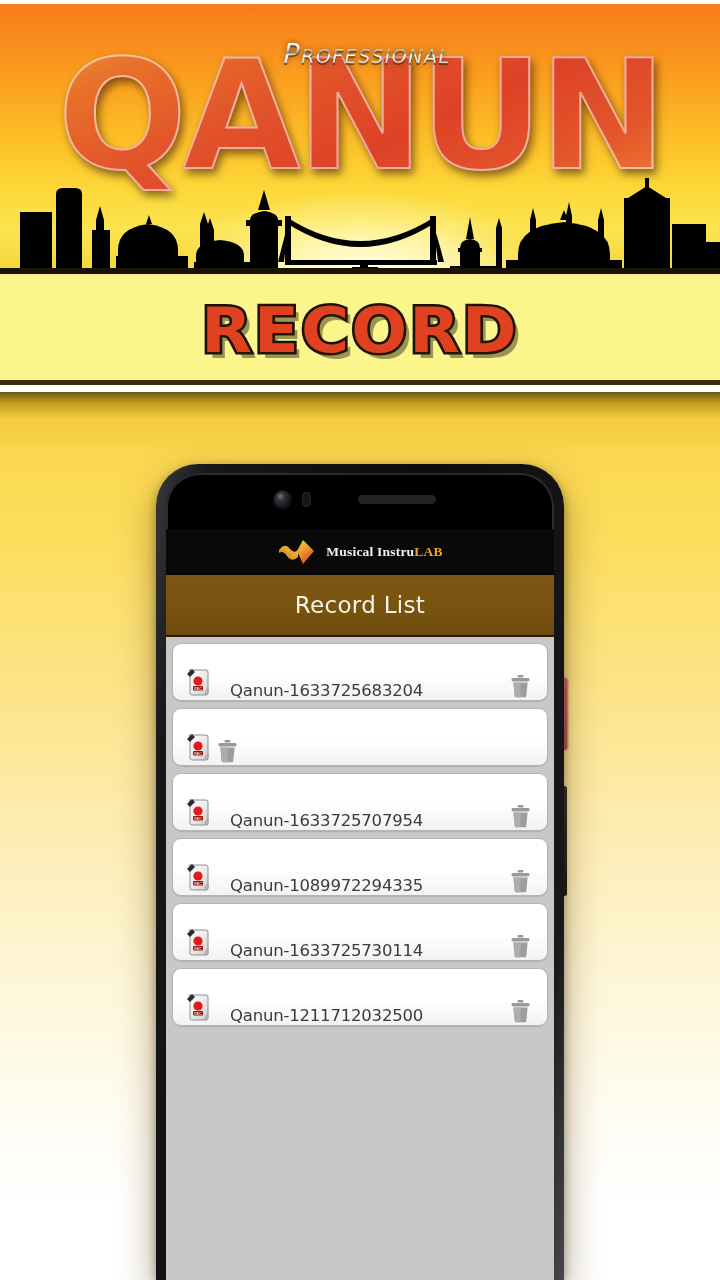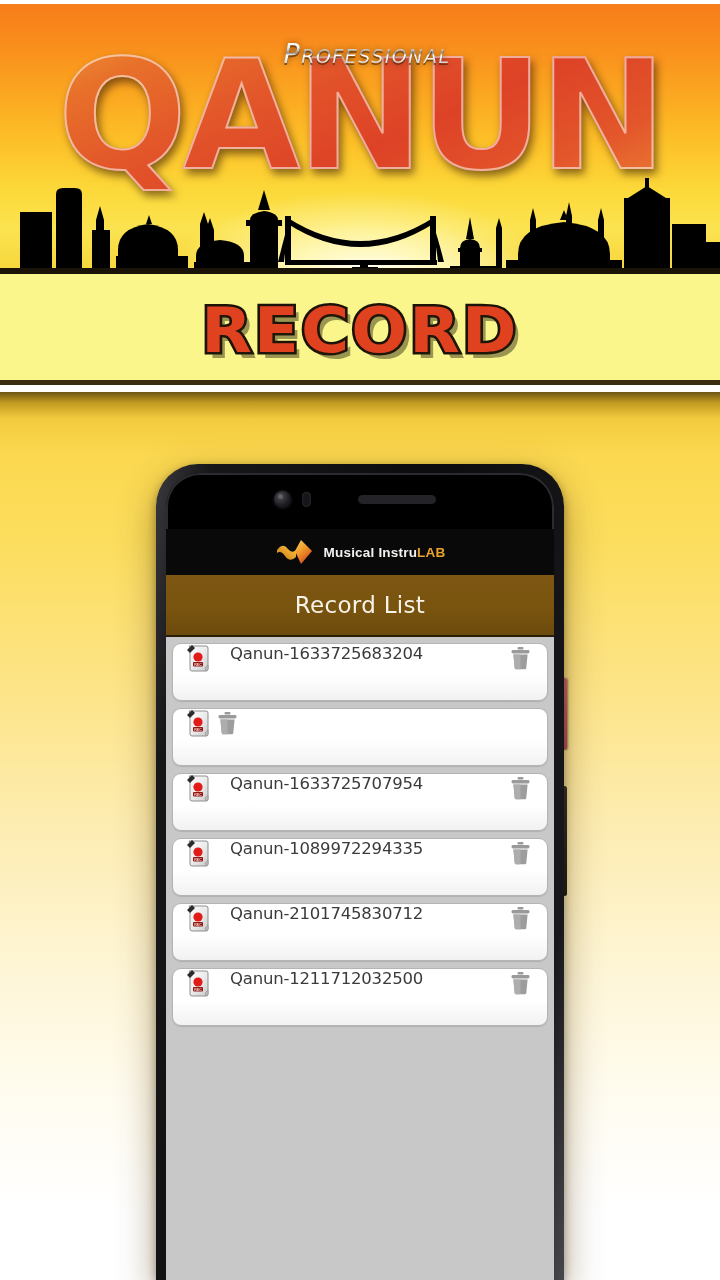--- a/index.html
+++ b/index.html
@@ -128,21 +128,21 @@
     border-radius:5px; background:#232328;
   }
 
   
   .app-bar {
     position:relative; height:46px; background:#090909;
     display:flex; align-items:center; justify-content:center; gap:9px;
   }
   .brand-logo { width:40px; height:28px; flex:0 0 auto; }
   .brand-text {
-    font-family:Liberation Sans, sans-serif;
+    font-family:Liberation Serif, serif;
     font-size:13.5px; font-weight:bold; color:#f4f2ee; letter-spacing:.2px;
     white-space:nowrap;
   }
   .brand-text .lab { color:#e8a32c; }
 
   
   .title-bar {
     height:62px; background:linear-gradient(to bottom,#7c5612 0%,#79540f 55%,#6d4b0d 100%);
     display:flex; align-items:center; justify-content:center;
     border-bottom:2px solid #2a1d05;
@@ -153,21 +153,21 @@
   }
 
   
   .list-area {
     background:#c8c8c8;
     height:calc(100% - 56px - 46px - 62px);
     padding:6px 6px 0 6px;
     overflow:hidden;
   }
   .rec-row {
-    display:flex; align-items:flex-start;
+    display:flex; align-items:flex-end;
     height:58px; margin-bottom:7px;
     background:linear-gradient(to bottom,#ffffff 0%,#ffffff 55%,#f2f2f2 100%);
     border:1px solid #b4b4b4;
     border-radius:9px;
     box-shadow:0 1px 1px rgba(0,0,0,.12);
     padding:0 10px 0 9px;
   }
   .rec-icon { width:32px; height:32px; flex:0 0 auto; }
   .rec-name {
     flex:1 1 auto; margin-left:16px;
@@ -461,21 +461,21 @@
                   <stop offset="1" stop-color="#c9c9c9"></stop>
         </linearGradient>
       </defs>
       <path d="M7 2 H24 q2 0 2 2 V25 q0 2 -2 2 H10 q-2 0 -2 -2 V4 Z" fill="url(#fg)" stroke="#8f8f8f" stroke-width="1"></path>
       <path d="M5 6 L10 1 L13 4 L8 9 Z" fill="#2b2b2b"></path>
       <path d="M23 24 L26 21 L26 25 Q26 27 24 27 Z" fill="#bdbdbd" stroke="#8f8f8f" stroke-width=".6"></path>
       <circle cx="16" cy="13" r="4.6" fill="#e01b18"></circle>
       <rect x="11" y="18" width="10" height="4.4" rx="1" fill="#8f1410"></rect>
       <text x="16" y="21.6" font-size="3.6" font-family="Liberation Sans, sans-serif" font-weight="bold" fill="#f2c9c7" text-anchor="middle">REC</text>
     </svg>
-    <div class="rec-name">Qanun-2101745830712</div>
+    <div class="rec-name">Qanun-1633725730114</div>
     <div class="trash-btn">
       <svg viewBox="0 0 21 24" aria-hidden="true">
         <rect x="7.5" y="1" width="6" height="2.6" rx="1" fill="#9a9a9a"></rect>
         <rect x="1.5" y="4" width="18" height="3.4" rx="1.4" fill="#9a9a9a"></rect>
         <path d="M3.4 8.4 H17.6 L16.3 22 q-.1 1.3 -1.4 1.3 H6.1 q-1.3 0 -1.4 -1.3 Z" fill="#9d9d9d"></path>
         <path d="M3.4 8.4 H10.5 V23.3 H6.1 q-1.3 0 -1.4 -1.3 Z" fill="#adadad"></path>
       </svg>
     </div>
   </div>
 

